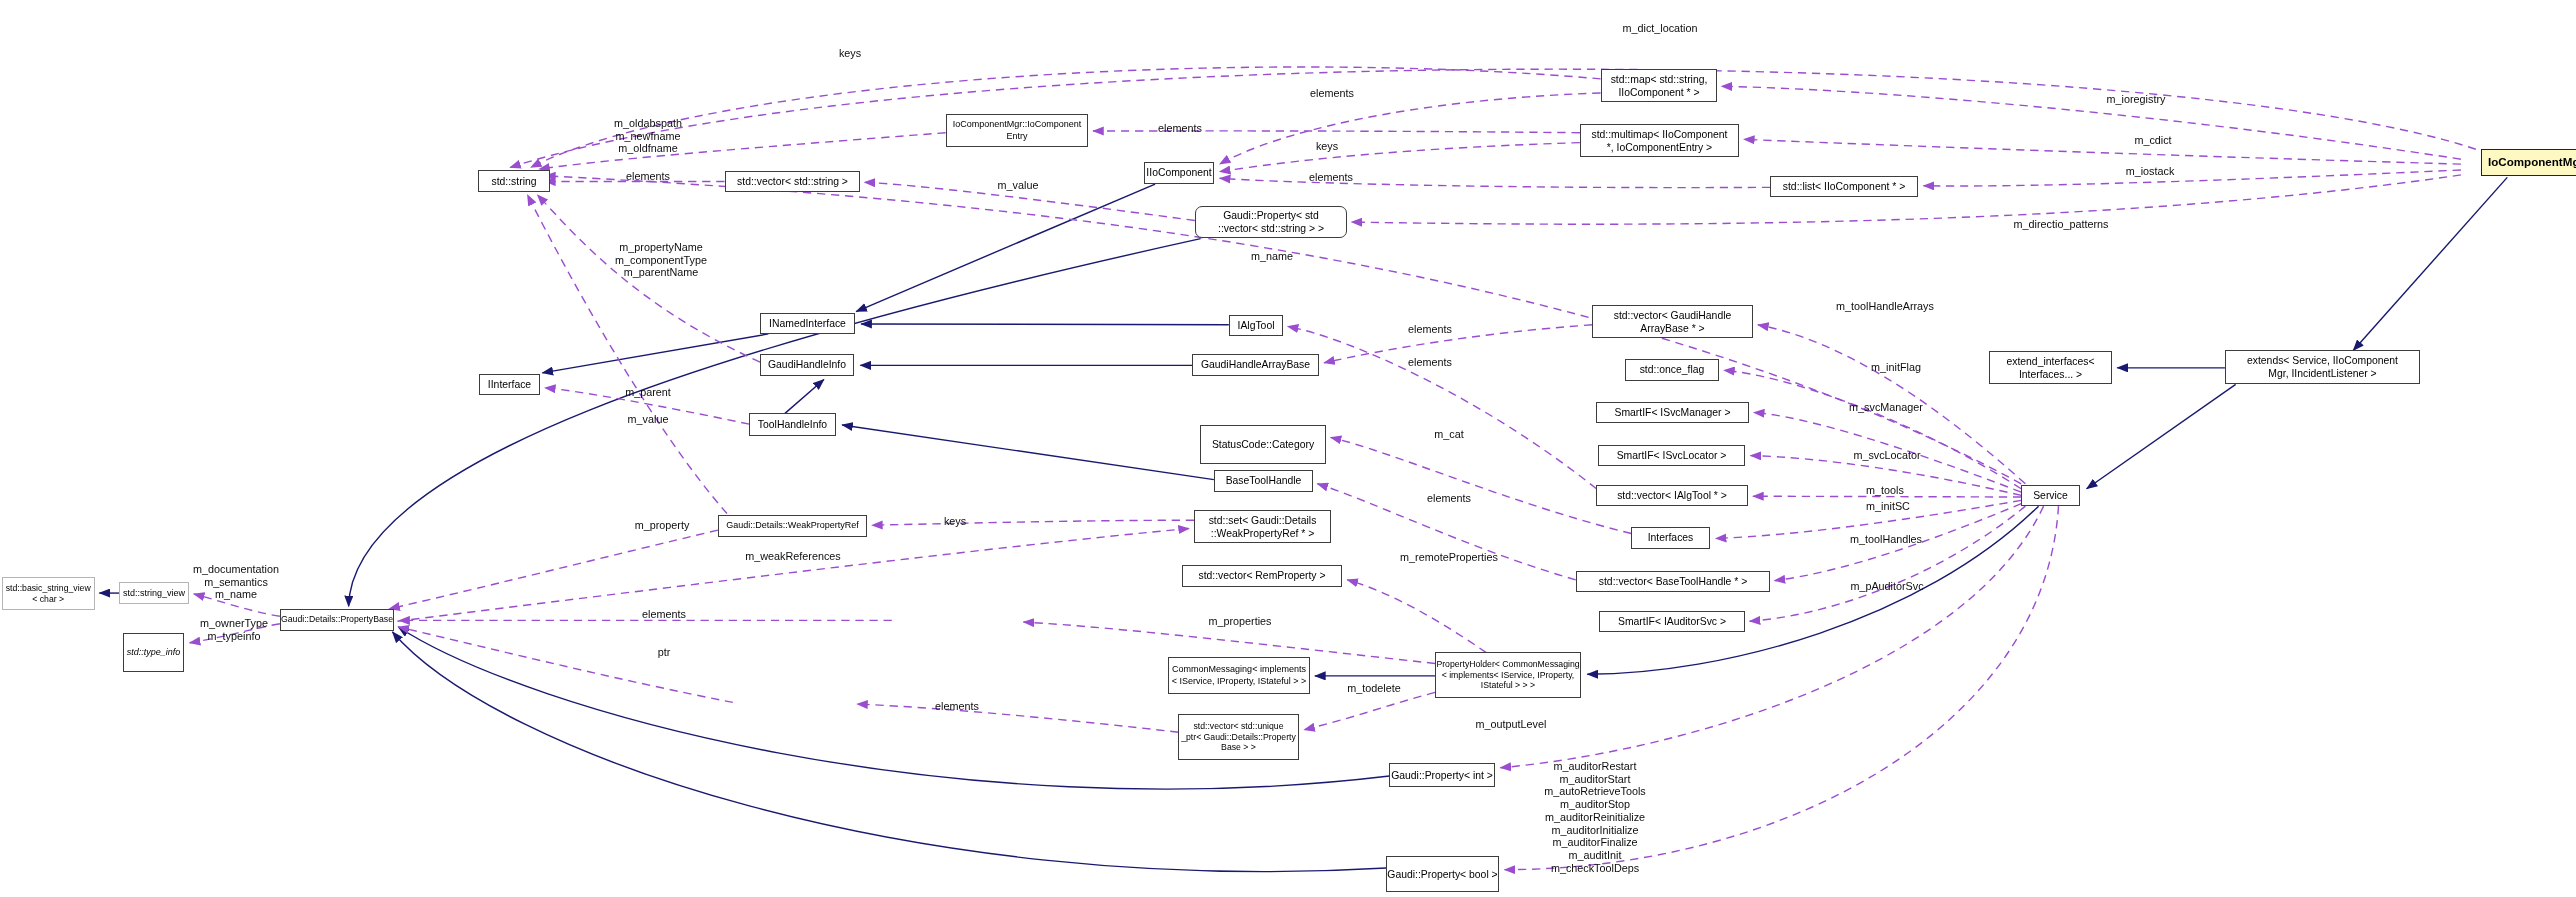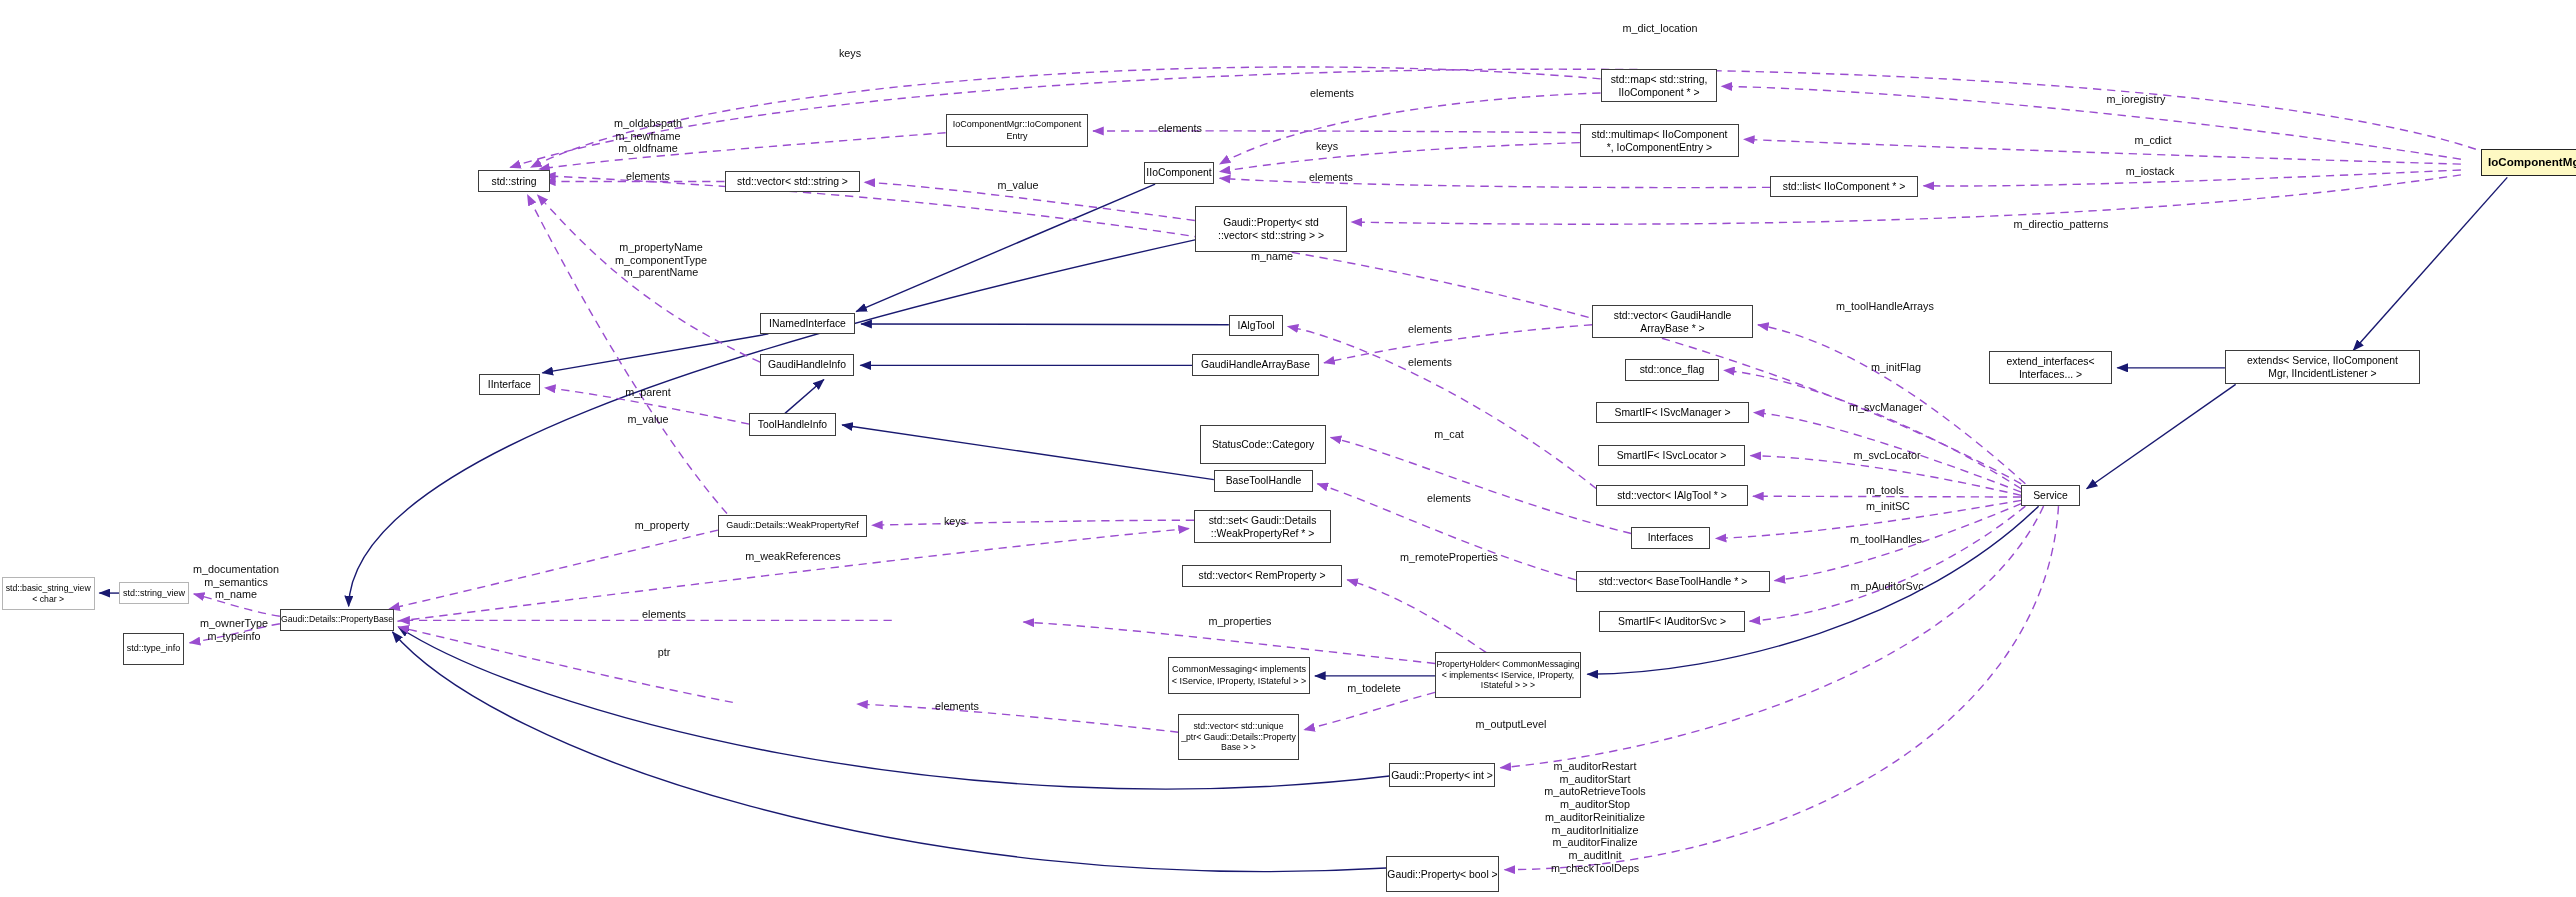--- a/index.html
+++ b/index.html
@@ -95,21 +95,21 @@
       <div class="node" style="left: 1601px; top: 69px; width: 116px; height: 33px;">std::map&lt; std::string,
 IIoComponent * &gt;</div>
       <div class="node" style="left: 1580px; top: 124px; width: 159px; height: 33px;">std::multimap&lt; IIoComponent
 *, IoComponentEntry &gt;</div>
       <div class="node" style="left: 1770px; top: 176px; width: 148px; height: 21px;">std::list&lt; IIoComponent * &gt;</div>
       <div class="node n-sm" style="left: 946px; top: 114px; width: 142px; height: 33px;">IoComponentMgr::IoComponent
 Entry</div>
       <div class="node" style="left: 478px; top: 170px; width: 72px; height: 22.4px;">std::string</div>
       <div class="node" style="left: 725px; top: 171px; width: 135px; height: 21px;">std::vector&lt; std::string &gt;</div>
       <div class="node" style="left: 1144px; top: 162px; width: 70px; height: 21.5px;">IIoComponent</div>
-      <div class="node" style="left: 1195px; top: 206px; width: 152px; height: 46px;">Gaudi::Property&lt; std
+      <div class="node" style="left: 1195px; top: 206px; width: 152px; height: 32px; border-radius: 7px;">Gaudi::Property&lt; std
 ::vector&lt; std::string &gt; &gt;</div>
       <div class="node" style="left: 760px; top: 313px; width: 95px; height: 21px;">INamedInterface</div>
       <div class="node" style="left: 1229px; top: 315px; width: 54px; height: 21px;">IAlgTool</div>
       <div class="node" style="left: 760px; top: 354px; width: 94px; height: 21.5px;">GaudiHandleInfo</div>
       <div class="node" style="left: 1192px; top: 354px; width: 127px; height: 21.5px;">GaudiHandleArrayBase</div>
       <div class="node" style="left: 479px; top: 374px; width: 61px; height: 21px;">IInterface</div>
       <div class="node" style="left: 749px; top: 413px; width: 87px; height: 23px;">ToolHandleInfo</div>
       <div class="node" style="left: 1200px; top: 425px; width: 126px; height: 39px;">StatusCode::Category</div>
       <div class="node" style="left: 1214px; top: 470px; width: 99px; height: 21.5px;">BaseToolHandle</div>
       <div class="node n-sm" style="left: 718px; top: 515px; width: 149px; height: 21.5px;">Gaudi::Details::WeakPropertyRef</div>
@@ -137,21 +137,21 @@
 &lt; IService, IProperty, IStateful &gt; &gt;</div>
       <div class="node n-xs" style="left: 1178px; top: 714px; width: 121px; height: 46px;">std::vector&lt; std::unique
 _ptr&lt; Gaudi::Details::Property
 Base &gt; &gt;</div>
       <div class="node" style="left: 1389px; top: 763px; width: 106px; height: 24px;">Gaudi::Property&lt; int &gt;</div>
       <div class="node" style="left: 1386px; top: 856px; width: 113px; height: 36px;">Gaudi::Property&lt; bool &gt;</div>
       <div class="node n-xs" style="left: 280px; top: 609px; width: 114px; height: 21.5px;">Gaudi::Details::PropertyBase</div>
       <div class="node muted n-xs" style="left: 1.7px; top: 577px; width: 93px; height: 33px;">std::basic_string_view
 &lt; char &gt;</div>
       <div class="node muted n-sm" style="left: 119px; top: 582px; width: 70px; height: 22.4px;">std::string_view</div>
-      <div class="node n-sm" style="left: 123px; top: 633px; width: 61px; height: 32px;">std::type_info</div>
+      <div class="node n-sm" style="left: 123px; top: 633px; width: 61px; height: 39px; font-style: italic;">std::type_info</div>
     </div>
   <div id="labels-layer">
       <div class="elabel" style="left: 1660px; top: 28px;">m_dict_location</div>
       <div class="elabel" style="left: 850px; top: 53px;">keys</div>
       <div class="elabel" style="left: 1332px; top: 93px;">elements</div>
       <div class="elabel" style="left: 1327px; top: 146px;">keys</div>
       <div class="elabel" style="left: 1180px; top: 128px;">elements</div>
       <div class="elabel" style="left: 1331px; top: 177px;">elements</div>
       <div class="elabel" style="left: 648px; top: 136px;">m_oldabspath
 m_newfname

